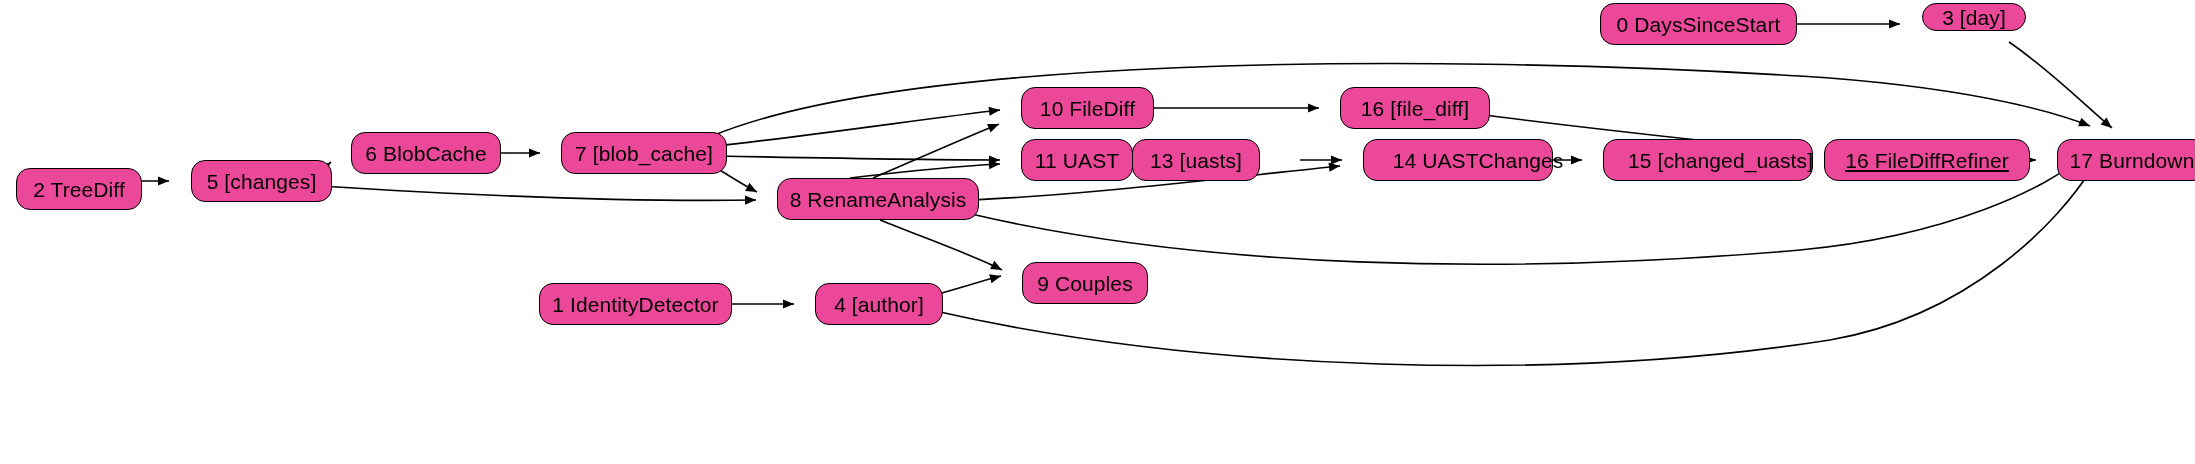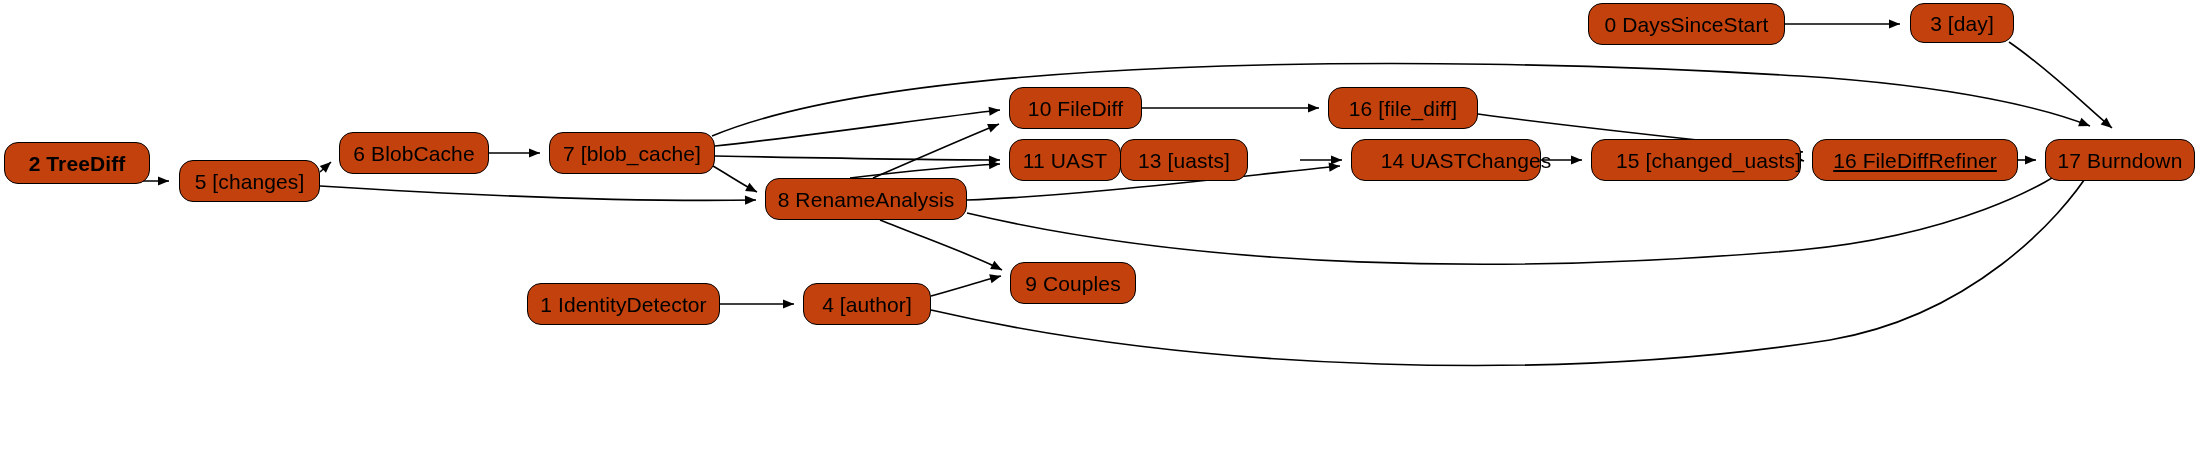--- a/index.html
+++ b/index.html
@@ -31,25 +31,26 @@
   }
   .arrow-head {
     fill: #000000;
     stroke: none;
   }
   .node-box {
     position: absolute;
     box-sizing: border-box;
     border: 1.6px solid #000000;
     border-radius: 14px;
-    background: #c2410c;
+    background: #ec4899;
     display: flex;
     align-items: center;
     justify-content: center;
     white-space: nowrap;
+    margin-left: 12px;
   }
   .node-label {
     font-family: "Liberation Sans", sans-serif;
     font-size: 21px;
     color: #000000;
     line-height: 1;
     padding: 0 4px;
     letter-spacing: 0.1px;
   }
 </style>
@@ -106,21 +107,21 @@
       <polygon points="794,304 783,308.6 783,299.4" class="arrow-head"></polygon>
       <path d="M 931,296 C 960,288 985,280 1001,276" class="edge-path"></path>
       <polygon points="1001,276 991.519355505242,283.2303098110672 989.1946053795959,274.32887527199944" class="arrow-head"></polygon>
       <path d="M 931,310 C 1200,372 1560,382 1830,340 C 1970,316 2060,220 2092,168" class="edge-path"></path>
       <polygon points="2092,168 2089.9933068080927,179.75300737826504 2082.224025077656,174.82570980321444" class="arrow-head"></polygon>
     </svg>
   <div id="nodes-layer">
       <div class="node-box" style="left: 1588px; top: 3px; width: 197px; height: 42px;">
         <span class="node-label">0 DaysSinceStart</span>
       </div>
-      <div class="node-box" style="left: 1910px; top: 3px; width: 104px; height: 40px; text-align: right;">
+      <div class="node-box" style="left: 1910px; top: 3px; width: 104px; height: 28px; text-align: right;">
         <span class="node-label">3 [day]</span>
       </div>
       <div class="node-box" style="left: 1009px; top: 87px; width: 133px; height: 42px;">
         <span class="node-label">10 FileDiff</span>
       </div>
       <div class="node-box" style="left: 1328px; top: 87px; width: 150px; height: 42px;">
         <span class="node-label">16 [file_diff]</span>
       </div>
       <div class="node-box" style="left: 1812px; top: 139px; width: 206px; height: 42px; text-decoration: underline;">
         <span class="node-label">16 FileDiffRefiner</span>
@@ -139,21 +140,21 @@
       </div>
       <div class="node-box" style="left: 1120px; top: 139px; width: 128px; height: 42px;">
         <span class="node-label">13 [uasts]</span>
       </div>
       <div class="node-box" style="left: 1351px; top: 139px; width: 190px; height: 42px; padding-left: 40px;">
         <span class="node-label">14 UASTChanges</span>
       </div>
       <div class="node-box" style="left: 1591px; top: 139px; width: 210px; height: 42px; padding-left: 25px;">
         <span class="node-label">15 [changed_uasts]</span>
       </div>
-      <div class="node-box" style="left: 4px; top: 142px; width: 146px; height: 42px; font-weight: bold;">
+      <div class="node-box" style="left: 4px; top: 168px; width: 126px; height: 42px;">
         <span class="node-label">2 TreeDiff</span>
       </div>
       <div class="node-box" style="left: 179px; top: 160px; width: 141px; height: 42px;">
         <span class="node-label">5 [changes]</span>
       </div>
       <div class="node-box" style="left: 765px; top: 178px; width: 202px; height: 42px;">
         <span class="node-label">8 RenameAnalysis</span>
       </div>
       <div class="node-box" style="left: 1010px; top: 262px; width: 126px; height: 42px;">
         <span class="node-label">9 Couples</span>

